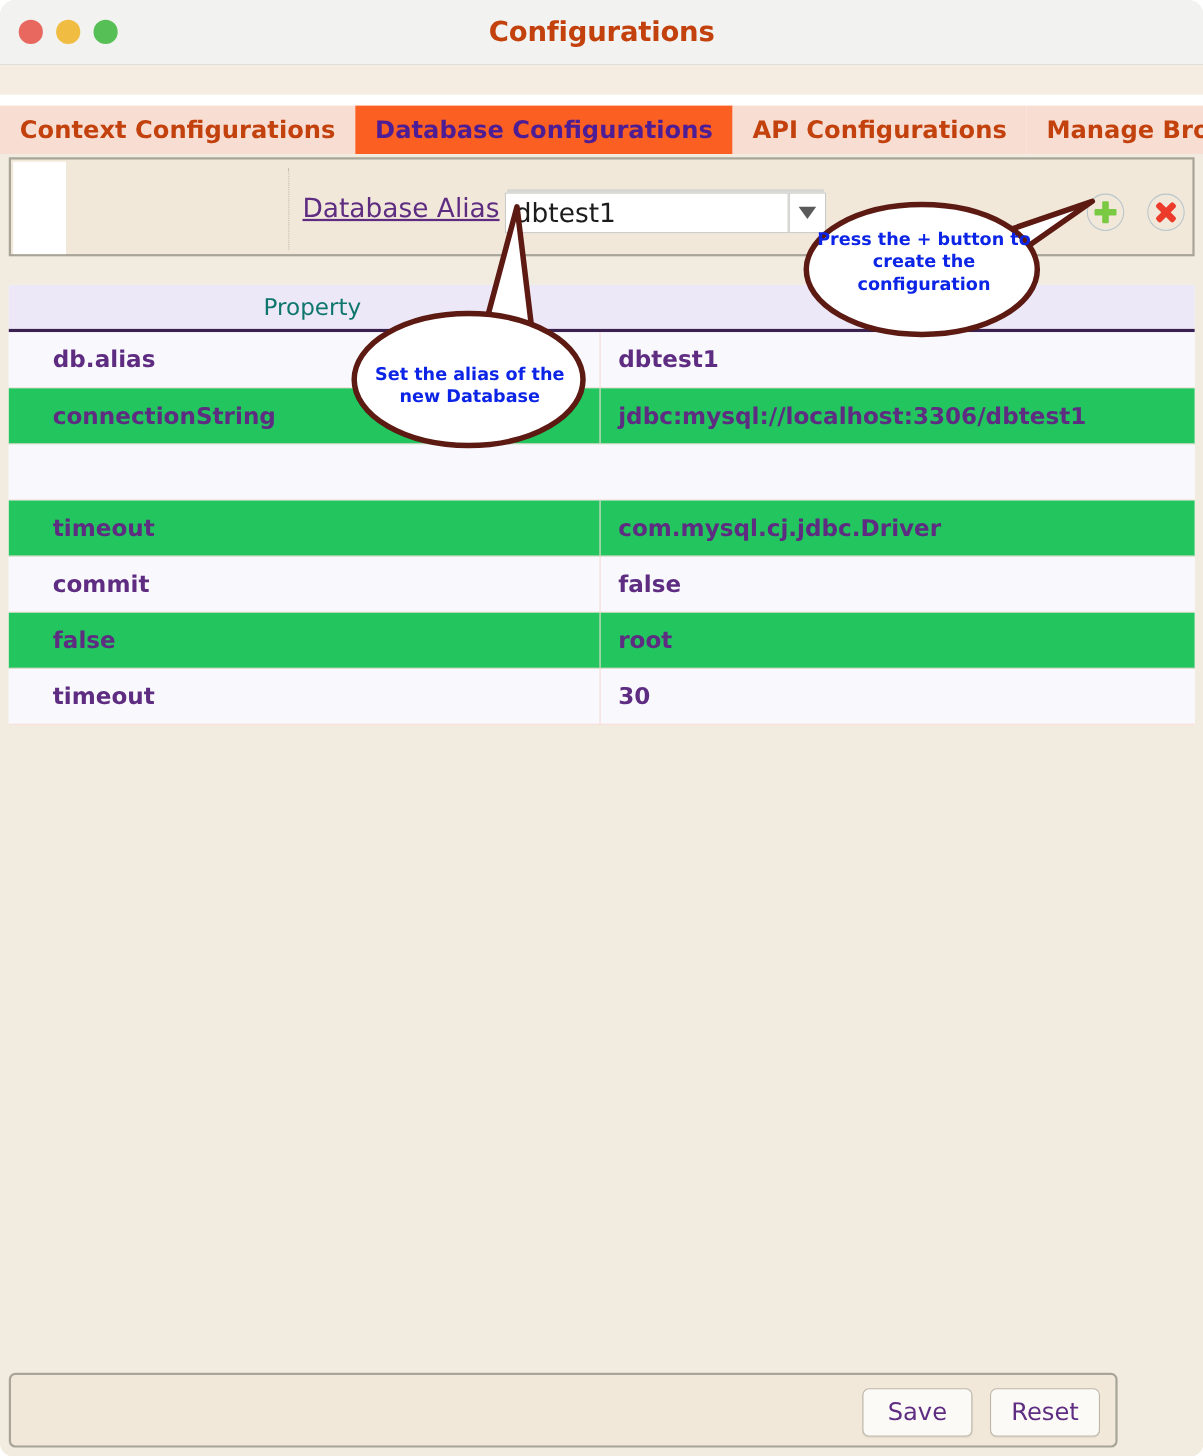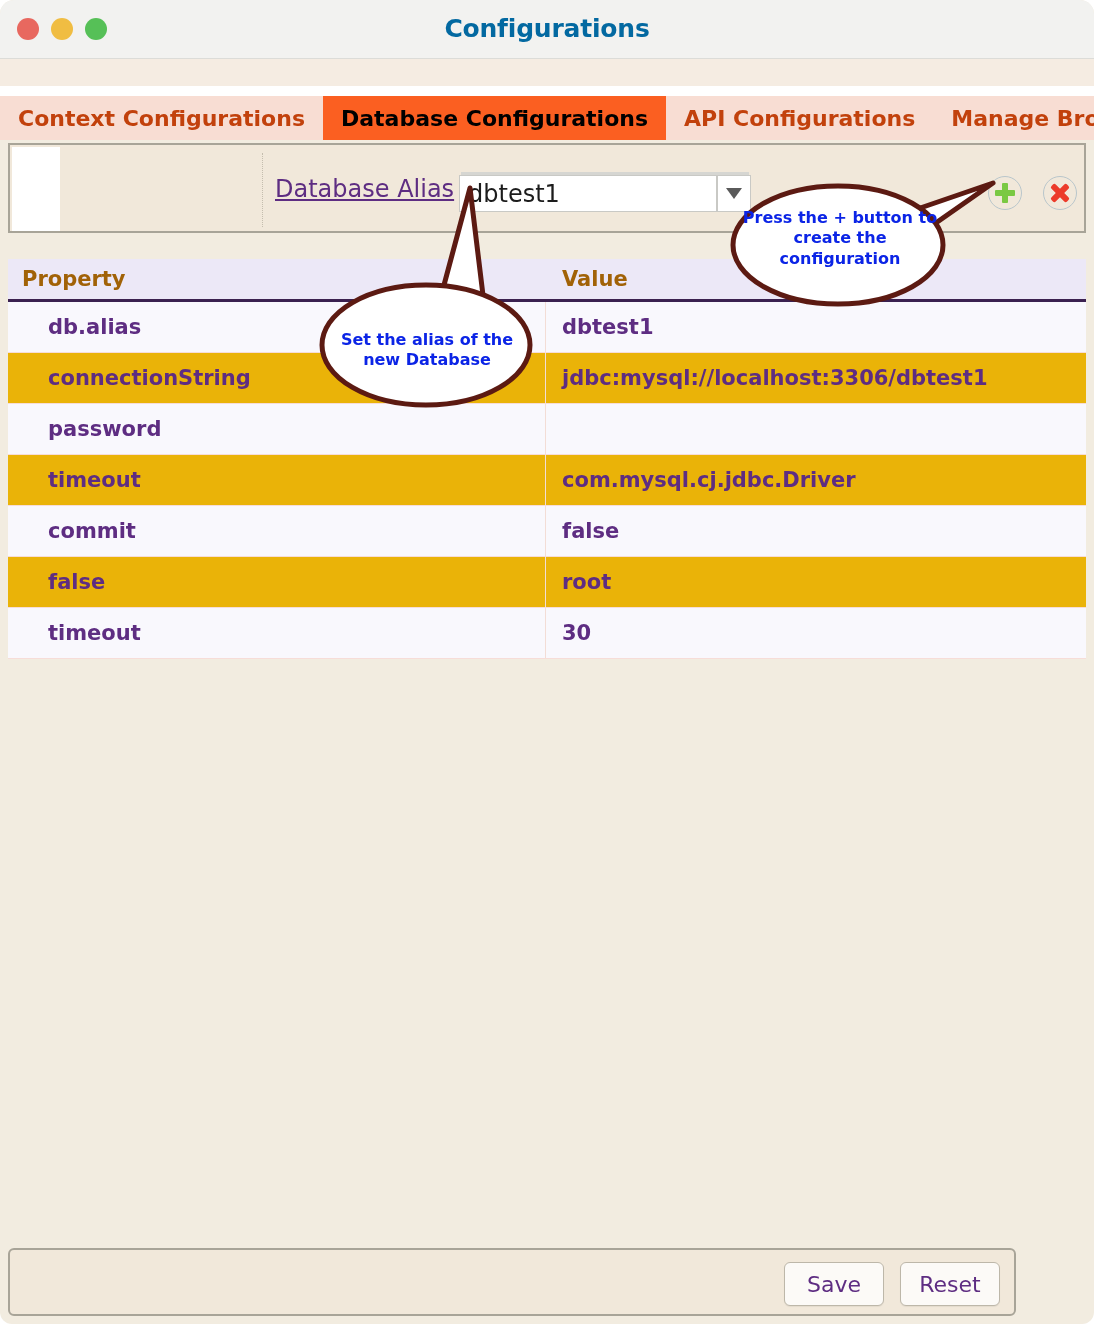--- a/index.html
+++ b/index.html
@@ -51,21 +51,21 @@
   .light.green  { background: #56c057; }
   #window-title {
     position: absolute;
     left: 0; top: 0;
     width: 1094px;
     height: 58px;
     line-height: 58px;
     text-align: center;
     font-size: 25px;
     font-weight: bold;
-    color: #0369a1;
+    color: #c2410c;
     font-family: "DejaVu Sans", sans-serif;
     letter-spacing: -0.2px;
   }
 
   
   #under-title {
     position: absolute;
     left: 0; top: 59px;
     width: 1094px; height: 27px;
     background: #f5ece2;
@@ -95,21 +95,21 @@
     font-family: "DejaVu Sans", sans-serif;
     display: flex;
     align-items: center;
     justify-content: center;
     padding: 0 18px;
     white-space: nowrap;
     cursor: pointer;
   }
   .tab.active {
     background: #fb5f21;
-    color: #000000;
+    color: #4c1d95;
     text-align: center;
   }
   #tab-tail {
     background: #f8ddd3;
     flex: 1;
   }
 
   
   #alias-panel {
     position: absolute;
@@ -236,35 +236,36 @@
   }
   #table-head {
     display: flex;
     height: 40px;
     background: #ece8f7;
     border-bottom: 3px solid #3b2150;
     align-items: center;
   }
   #table-head .th {
     font-size: 21px;
-    font-weight: bold;
-    color: #a16207;
-    font-family: "DejaVu Sans", sans-serif;
+    font-weight: normal;
+    color: #0f766e;
+    font-family: "DejaVu Sans", sans-serif;
+    text-align: center;
   }
   .col-prop { width: 538px; padding-left: 14px; box-sizing: border-box; }
   .col-val  { flex: 1; padding-left: 16px; box-sizing: border-box; }
 
   .trow {
     display: flex;
     height: 50px;
     align-items: center;
     border-bottom: 1px solid #f7ddd8;
   }
   .trow.odd  { background: #f9f8fd; }
-  .trow.even { background: #eab308; }
+  .trow.even { background: #22c55e; }
   .trow .cell {
     font-size: 21px;
     color: #5e2d82;
     font-weight: bold;
     font-family: "DejaVu Sans", sans-serif;
     overflow: hidden;
     white-space: nowrap;
   }
   .trow .cell.col-prop {
     border-right: 1px solid #f3ddd6;
@@ -384,21 +385,20 @@
 
     <div class="trow odd">
       <div class="cell col-prop">db.alias</div>
       <div class="cell col-val">dbtest1</div>
     </div>
     <div class="trow even">
       <div class="cell col-prop">connectionString</div>
       <div class="cell col-val">jdbc:mysql://localhost:3306/dbtest1</div>
     </div>
     <div class="trow odd">
-      <div class="cell col-prop">password</div>
       <div class="cell col-val"></div>
     </div>
     <div class="trow even">
       <div class="cell col-prop">timeout</div>
       <div class="cell col-val">com.mysql.cj.jdbc.Driver</div>
     </div>
     <div class="trow odd">
       <div class="cell col-prop">commit</div>
       <div class="cell col-val">false</div>
     </div>

